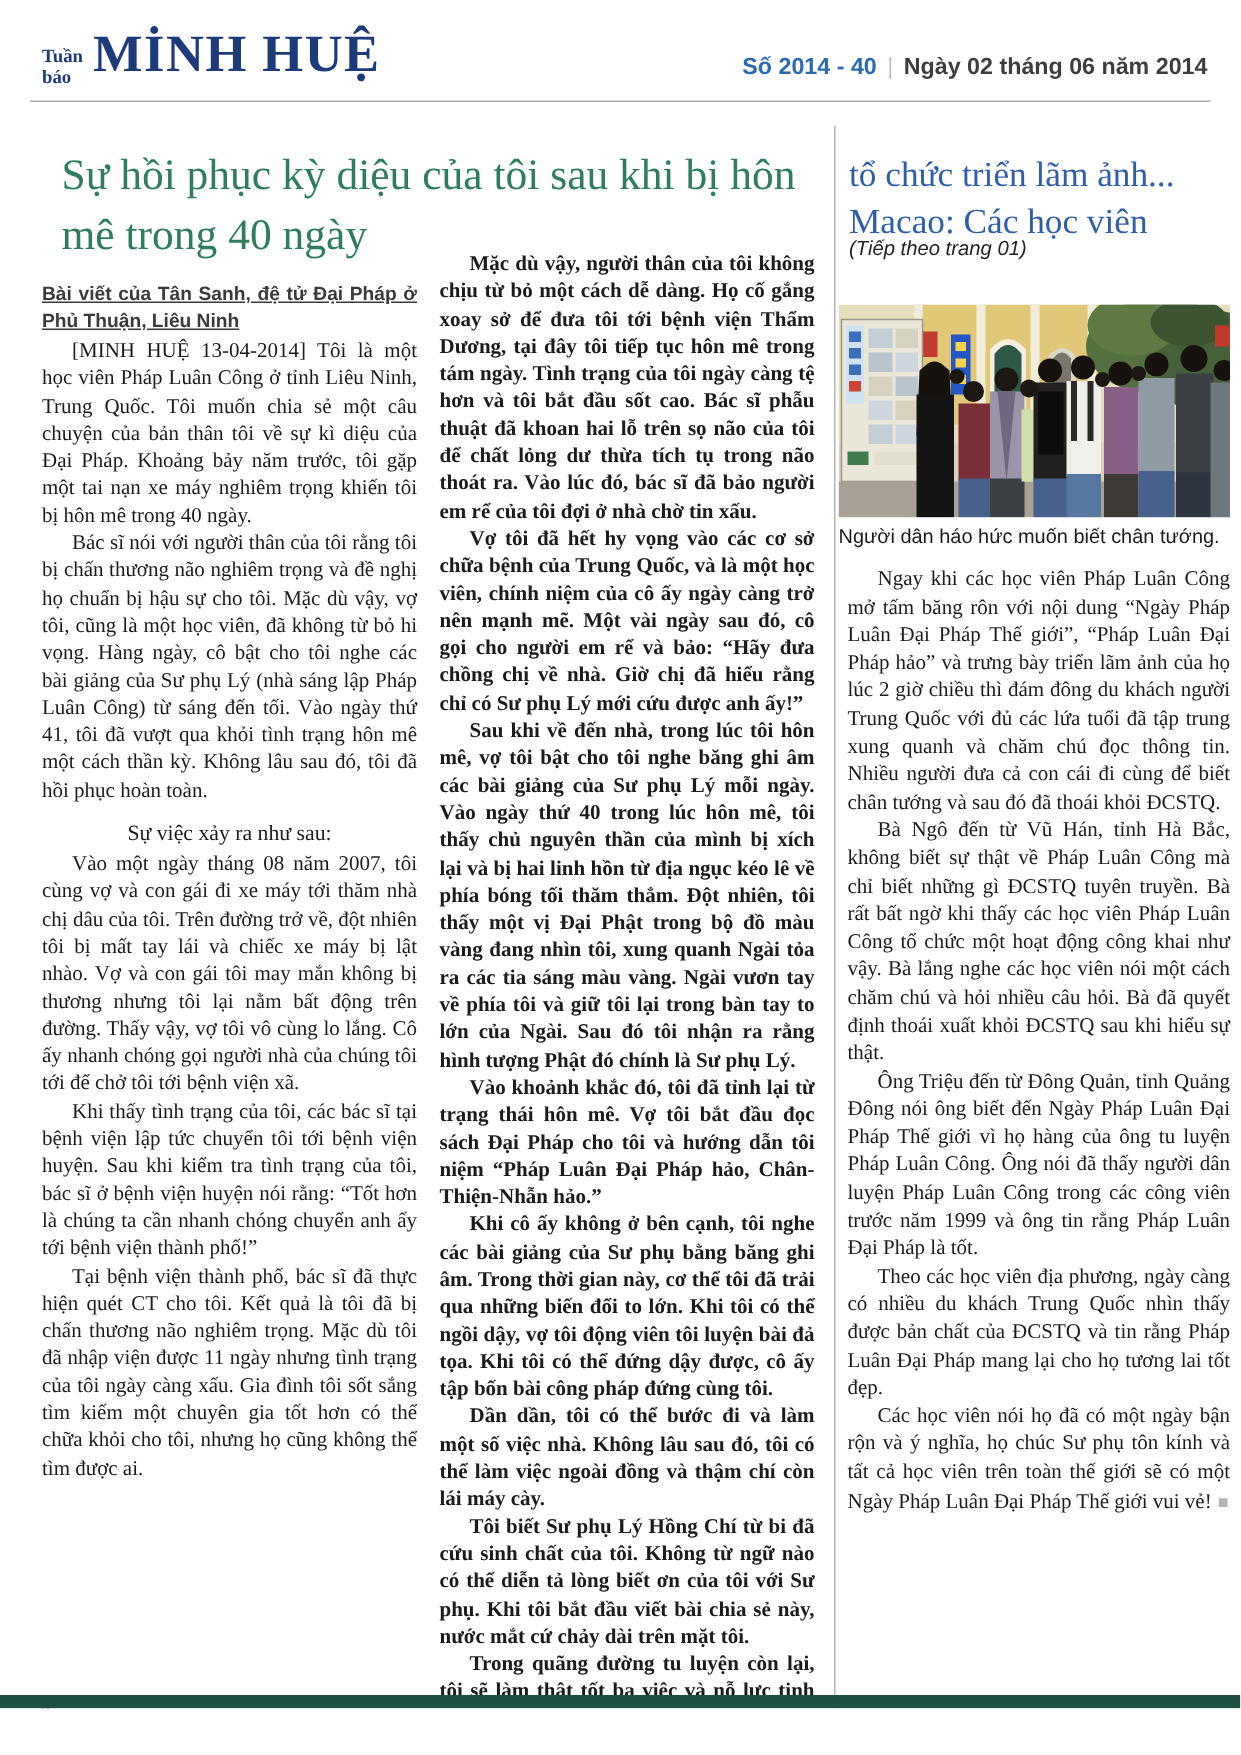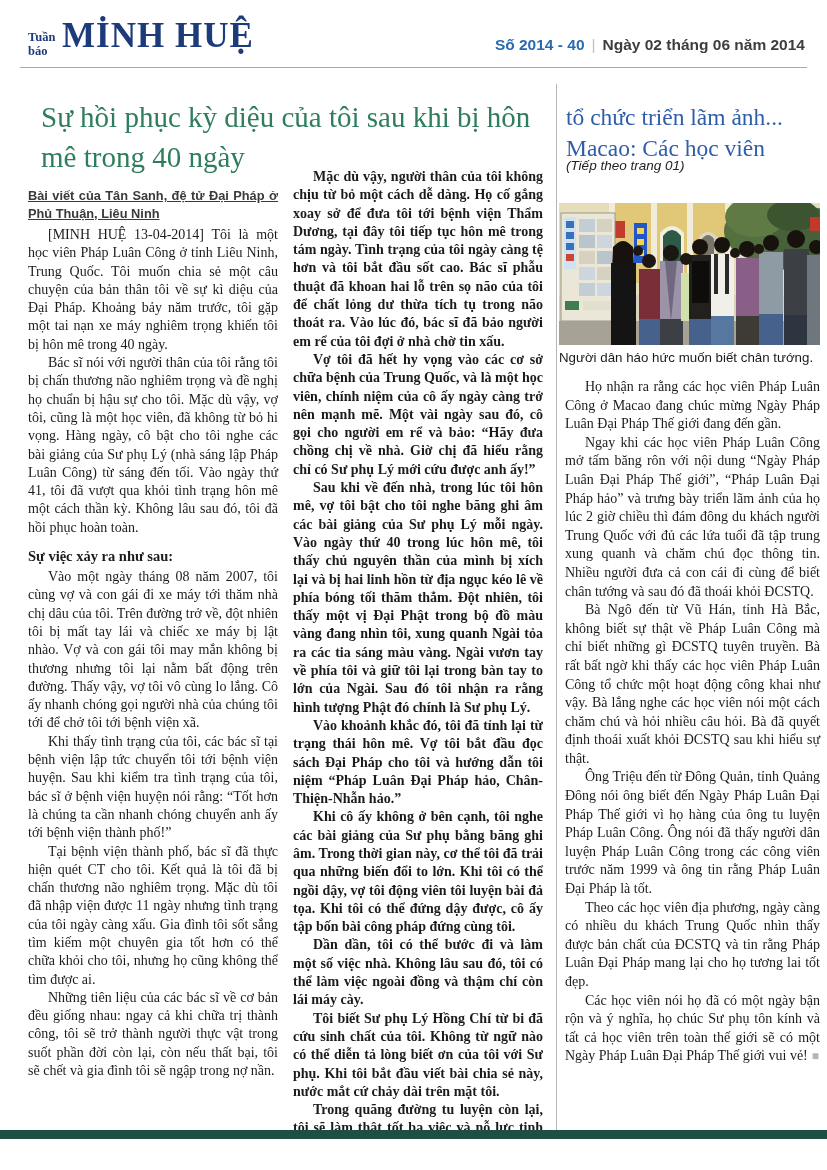--- a/index.html
+++ b/index.html
@@ -38,21 +38,21 @@
     font-size:12.8px; line-height:1.38; color:#3a3a3a; text-align:justify;text-decoration:underline;
   }
   .col { position:absolute; width:250px; color:#1b1b1b; }
   .col-1 { left:28px;  top:226px; }
   .col-2 { left:293px; top:168px;font-weight:bold; }
   .col p, .side-text p {
     margin:0; text-indent:20px; text-align:justify;
     font-size:14px; line-height:18.3px;
   }
   .subheading {
-    margin:11px 0 3px 0; font-size:14.5px; font-weight:bold; color:#1b1b1b;
+    margin:11px 0 3px 0; font-size:14.5px; font-weight:normal; color:#1b1b1b;text-align:center;
   }
 
   
   .col-divider { position:absolute; left:556px; top:84px; height:1072px; width:1px; background:#b5b5b5; }
   .side-title {
     position:absolute; left:566px; top:82px; width:256px;
     color:#2f5ea9; font-size:23.5px; line-height:1.32; font-weight:normal;
   }
   .continuation {
     position:absolute; left:566px; top:158px; width:250px;
@@ -93,21 +93,20 @@
 
   <div class="byline">Bài viết của Tân Sanh, đệ tử Đại Pháp ở Phủ Thuận, Liêu Ninh</div>
 
   <div class="col col-1">
     <p>[MINH HUỆ 13-04-2014] Tôi là một học viên Pháp Luân Công ở tỉnh Liêu Ninh, Trung Quốc. Tôi muốn chia sẻ một câu chuyện của bản thân tôi về sự kì diệu của Đại Pháp. Khoảng bảy năm trước, tôi gặp một tai nạn xe máy nghiêm trọng khiến tôi bị hôn mê trong 40 ngày.</p>
     <p>Bác sĩ nói với người thân của tôi rằng tôi bị chấn thương não nghiêm trọng và đề nghị họ chuẩn bị hậu sự cho tôi. Mặc dù vậy, vợ tôi, cũng là một học viên, đã không từ bỏ hi vọng. Hàng ngày, cô bật cho tôi nghe các bài giảng của Sư phụ Lý (nhà sáng lập Pháp Luân Công) từ sáng đến tối. Vào ngày thứ 41, tôi đã vượt qua khỏi tình trạng hôn mê một cách thần kỳ. Không lâu sau đó, tôi đã hồi phục hoàn toàn.</p>
     <div class="subheading">Sự việc xảy ra như sau:</div>
     <p>Vào một ngày tháng 08 năm 2007, tôi cùng vợ và con gái đi xe máy tới thăm nhà chị dâu của tôi. Trên đường trở về, đột nhiên tôi bị mất tay lái và chiếc xe máy bị lật nhào. Vợ và con gái tôi may mắn không bị thương nhưng tôi lại nằm bất động trên đường. Thấy vậy, vợ tôi vô cùng lo lắng. Cô ấy nhanh chóng gọi người nhà của chúng tôi tới để chở tôi tới bệnh viện xã.</p>
     <p>Khi thấy tình trạng của tôi, các bác sĩ tại bệnh viện lập tức chuyển tôi tới bệnh viện huyện. Sau khi kiểm tra tình trạng của tôi, bác sĩ ở bệnh viện huyện nói rằng: “Tốt hơn là chúng ta cần nhanh chóng chuyển anh ấy tới bệnh viện thành phố!”</p>
     <p>Tại bệnh viện thành phố, bác sĩ đã thực hiện quét CT cho tôi. Kết quả là tôi đã bị chấn thương não nghiêm trọng. Mặc dù tôi đã nhập viện được 11 ngày nhưng tình trạng của tôi ngày càng xấu. Gia đình tôi sốt sắng tìm kiếm một chuyên gia tốt hơn có thể chữa khỏi cho tôi, nhưng họ cũng không thể tìm được ai.</p>
-    <p>Những tiên liệu của các bác sĩ về cơ bản đều giống nhau: ngay cả khi chữa trị thành công, tôi sẽ trở thành người thực vật trong suốt phần đời còn lại, còn nếu thất bại, tôi sẽ chết và gia đình tôi sẽ ngập trong nợ nần.</p>
   </div>
 
   <div class="col col-2">
     <p>Mặc dù vậy, người thân của tôi không chịu từ bỏ một cách dễ dàng. Họ cố gắng xoay sở để đưa tôi tới bệnh viện Thẩm Dương, tại đây tôi tiếp tục hôn mê trong tám ngày. Tình trạng của tôi ngày càng tệ hơn và tôi bắt đầu sốt cao. Bác sĩ phẫu thuật đã khoan hai lỗ trên sọ não của tôi để chất lỏng dư thừa tích tụ trong não thoát ra. Vào lúc đó, bác sĩ đã bảo người em rể của tôi đợi ở nhà chờ tin xấu.</p>
     <p>Vợ tôi đã hết hy vọng vào các cơ sở chữa bệnh của Trung Quốc, và là một học viên, chính niệm của cô ấy ngày càng trở nên mạnh mẽ. Một vài ngày sau đó, cô gọi cho người em rể và bảo: “Hãy đưa chồng chị về nhà. Giờ chị đã hiểu rằng chỉ có Sư phụ Lý mới cứu được anh ấy!”</p>
     <p>Sau khi về đến nhà, trong lúc tôi hôn mê, vợ tôi bật cho tôi nghe băng ghi âm các bài giảng của Sư phụ Lý mỗi ngày. Vào ngày thứ 40 trong lúc hôn mê, tôi thấy chủ nguyên thần của mình bị xích lại và bị hai linh hồn từ địa ngục kéo lê về phía bóng tối thăm thẳm. Đột nhiên, tôi thấy một vị Đại Phật trong bộ đồ màu vàng đang nhìn tôi, xung quanh Ngài tỏa ra các tia sáng màu vàng. Ngài vươn tay về phía tôi và giữ tôi lại trong bàn tay to lớn của Ngài. Sau đó tôi nhận ra rằng hình tượng Phật đó chính là Sư phụ Lý.</p>
     <p>Vào khoảnh khắc đó, tôi đã tỉnh lại từ trạng thái hôn mê. Vợ tôi bắt đầu đọc sách Đại Pháp cho tôi và hướng dẫn tôi niệm “Pháp Luân Đại Pháp hảo, Chân-Thiện-Nhẫn hảo.”</p>
     <p>Khi cô ấy không ở bên cạnh, tôi nghe các bài giảng của Sư phụ bằng băng ghi âm. Trong thời gian này, cơ thể tôi đã trải qua những biến đổi to lớn. Khi tôi có thể ngồi dậy, vợ tôi động viên tôi luyện bài đả tọa. Khi tôi có thể đứng dậy được, cô ấy tập bốn bài công pháp đứng cùng tôi.</p>
     <p>Dần dần, tôi có thể bước đi và làm một số việc nhà. Không lâu sau đó, tôi có thể làm việc ngoài đồng và thậm chí còn lái máy cày.</p>
     <p>Tôi biết Sư phụ Lý Hồng Chí từ bi đã cứu sinh chất của tôi. Không từ ngữ nào có thể diễn tả lòng biết ơn của tôi với Sư phụ. Khi tôi bắt đầu viết bài chia sẻ này, nước mắt cứ chảy dài trên mặt tôi.</p>
@@ -222,21 +221,20 @@
         <circle cx="127" cy="56" r="6" fill="#1c1713"></circle>
         <circle cx="176" cy="50" r="5" fill="#1c1713"></circle>
         <circle cx="200" cy="46" r="5" fill="#1c1713"></circle>
       </g>
     </svg>
   </div>
 
   <div class="photo-caption">Người dân háo hức muốn biết chân tướng.</div>
 
   <div class="side-text">
-    <p>Họ nhận ra rằng các học viên Pháp Luân Công ở Macao đang chúc mừng Ngày Pháp Luân Đại Pháp Thế giới đang đến gần.</p>
     <p>Ngay khi các học viên Pháp Luân Công mở tấm băng rôn với nội dung “Ngày Pháp Luân Đại Pháp Thế giới”, “Pháp Luân Đại Pháp hảo” và trưng bày triển lãm ảnh của họ lúc 2 giờ chiều thì đám đông du khách người Trung Quốc với đủ các lứa tuổi đã tập trung xung quanh và chăm chú đọc thông tin. Nhiều người đưa cả con cái đi cùng để biết chân tướng và sau đó đã thoái khỏi ĐCSTQ.</p>
     <p>Bà Ngô đến từ Vũ Hán, tỉnh Hà Bắc, không biết sự thật về Pháp Luân Công mà chỉ biết những gì ĐCSTQ tuyên truyền. Bà rất bất ngờ khi thấy các học viên Pháp Luân Công tổ chức một hoạt động công khai như vậy. Bà lắng nghe các học viên nói một cách chăm chú và hỏi nhiều câu hỏi. Bà đã quyết định thoái xuất khỏi ĐCSTQ sau khi hiểu sự thật.</p>
     <p>Ông Triệu đến từ Đông Quản, tỉnh Quảng Đông nói ông biết đến Ngày Pháp Luân Đại Pháp Thế giới vì họ hàng của ông tu luyện Pháp Luân Công. Ông nói đã thấy người dân luyện Pháp Luân Công trong các công viên trước năm 1999 và ông tin rằng Pháp Luân Đại Pháp là tốt.</p>
     <p>Theo các học viên địa phương, ngày càng có nhiều du khách Trung Quốc nhìn thấy được bản chất của ĐCSTQ và tin rằng Pháp Luân Đại Pháp mang lại cho họ tương lai tốt đẹp.</p>
     <p><span>Các học viên nói họ đã có một ngày bận rộn và ý nghĩa, họ chúc Sư phụ tôn kính và tất cả học viên trên toàn thế giới sẽ có một Ngày Pháp Luân Đại Pháp Thế giới vui vẻ!</span><span class="endmark">■</span></p>
   </div>
 
   <div class="page-number">3</div>
   <div class="footer-bar"></div>
 

